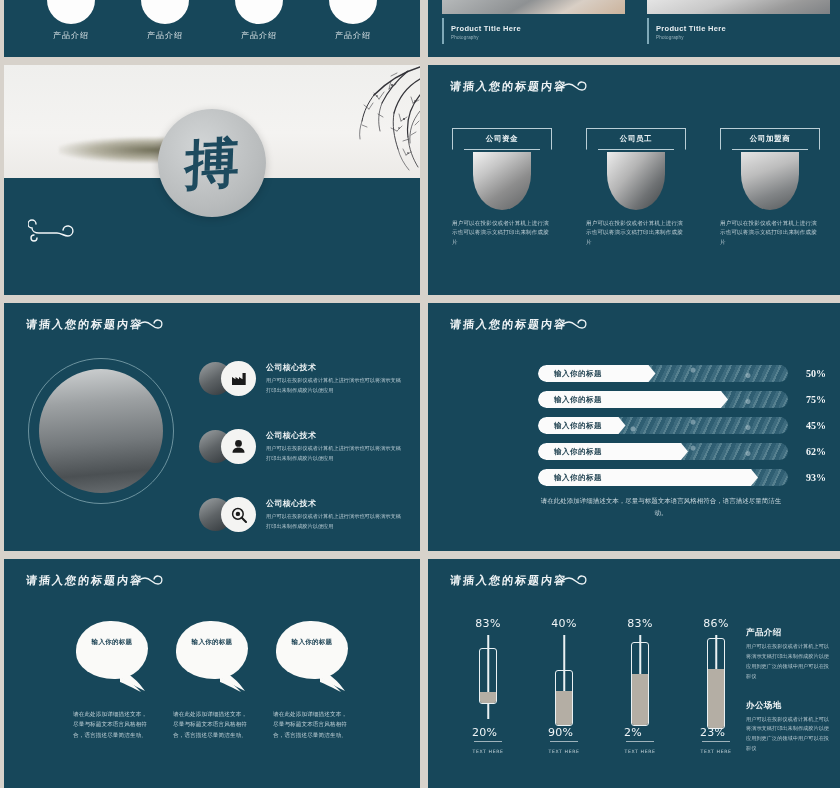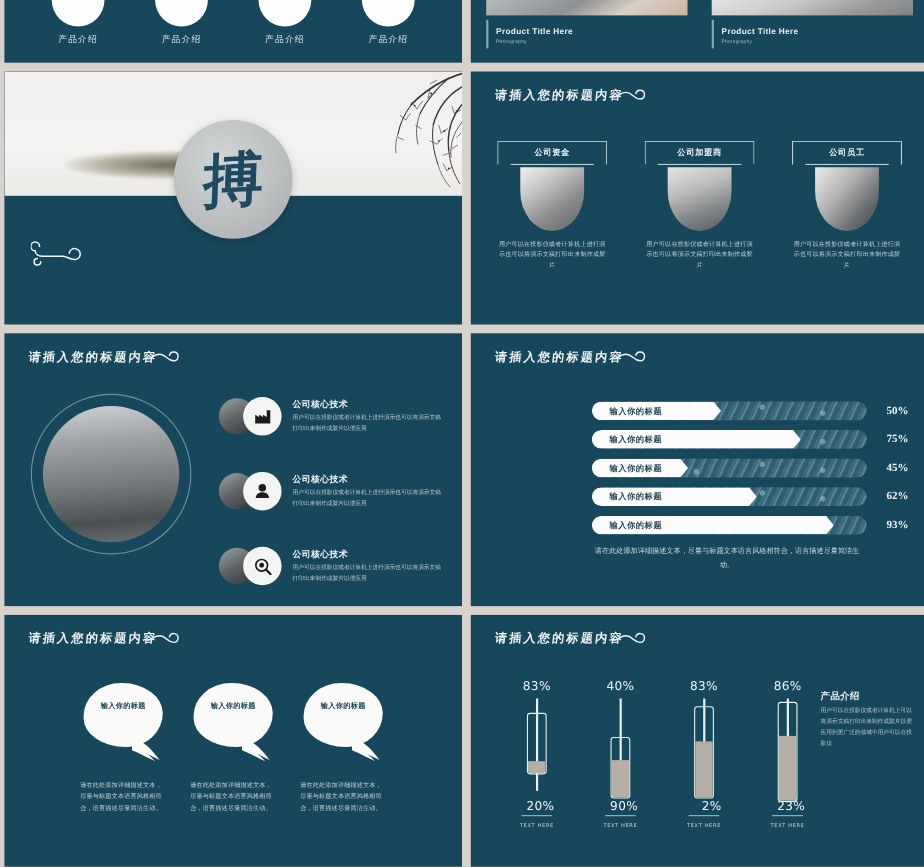--- a/index.html
+++ b/index.html
@@ -67,21 +67,21 @@
   }
   .ink-char { color:#1d4a5e; font-size:54px; font-weight:bold;
     font-family:"DejaVu Serif", serif; transform:skewX(-5deg) rotate(-3deg); line-height:1; }
   .ink-sub { position:absolute; left:0; right:0; top:160px; text-align:center;
     color:#d7e3e8; font-size:7.5px; line-height:1.75; letter-spacing:.4px;
     padding:0 80px; font-family:"DejaVu Sans",sans-serif; }
   .ink-swirl { position:absolute; left:24px; top:152px; }
 
   
   .ribbon-row { position:absolute; left:0; right:0; top:63px; display:flex; justify-content:center; gap:34px; }
-  .ribbon-col { width:100px; text-align:center; }
+  .ribbon-col { width:100px; text-align:left; }
   .ribbon {
     position:relative; height:22px; border:1px solid #b9ced6;
     display:flex; align-items:center; justify-content:center;
     clip-path:polygon(0 0,100% 0,100% 100%,88% 50%,88% 100%,12% 100%,12% 50%,0 100%);
   }
   .ribbon-label { color:#eef4f6; font-size:7.5px; font-weight:bold; letter-spacing:.6px;
     font-family:"DejaVu Sans",sans-serif; }
   .ribbon-photo {
     width:58px; height:58px; margin:2px auto 0;
     border-radius:0 0 50% 50%/0 0 62% 62%;
@@ -151,21 +151,21 @@
     font-family:"DejaVu Sans",sans-serif; }
   .bub-text { margin-top:30px; color:#c4d4da; font-size:5.6px; line-height:1.85;
     letter-spacing:.1px; font-family:"DejaVu Sans",sans-serif; }
 
   
   .chart { position:absolute; left:44px; top:58px; width:260px; height:140px; }
   .cs-row { display:flex; height:100%; align-items:flex-start;gap:44px; }
   .cs-col { flex:1; position:relative; height:100%; }
   .cs-top { position:absolute; left:0; right:0; top:0; text-align:center;
     color:#f0f5f7; font-size:11px; letter-spacing:.3px; font-family:"DejaVu Sans",sans-serif; }
-  .cs-bot { position:absolute; left:0; right:0; bottom:18px; text-align:right;
+  .cs-bot { position:absolute; left:0; right:0; bottom:18px; text-align:left;
     color:#f0f5f7; font-size:11px; letter-spacing:.3px; font-family:"DejaVu Sans",sans-serif; }
   .cs-wick { position:absolute; left:50%; width:1.5px; background:#eaf1f3; transform:translateX(-50%); }
   .cs-body { position:absolute; left:50%; width:18px; transform:translateX(-50%);
     border:1.5px solid #eaf1f3; border-radius:3px; overflow:hidden; background:transparent; }
   .cs-body-fill { position:absolute; left:0; right:0; bottom:0; background:#b4aea4; }
   .cs-axis { position:absolute; left:6%; right:6%; bottom:15px; height:1px; background:#9fb3bb; }
   .cs-tick { position:absolute; left:0; right:0; bottom:3px; text-align:center;
     color:#c7d6dc; font-size:4.6px; letter-spacing:.6px; font-family:"DejaVu Sans",sans-serif; }
   .side-notes { position:absolute; left:318px; top:68px; right:14px; }
   .note-h { color:#eff4f6; font-size:8.5px; font-weight:bold; letter-spacing:.4px;
@@ -271,30 +271,30 @@
     <div class="ribbon-row">
       <div class="ribbon-col">
         <div class="ribbon">
           <span class="ribbon-label">公司资金</span>
         </div>
         <div class="ribbon-photo"></div>
         <div class="ribbon-text">用户可以在投影仪或者计算机上进行演示也可以将演示文稿打印出来制作成胶片</div>
       </div>
       <div class="ribbon-col">
         <div class="ribbon">
-          <span class="ribbon-label">公司加盟商</span>
-        </div>
-        <div class="ribbon-photo p3"></div>
+          <span class="ribbon-label">公司员工</span>
+        </div>
+        <div class="ribbon-photo p2"></div>
         <div class="ribbon-text">用户可以在投影仪或者计算机上进行演示也可以将演示文稿打印出来制作成胶片</div>
       </div>
       <div class="ribbon-col">
         <div class="ribbon">
-          <span class="ribbon-label">公司员工</span>
-        </div>
-        <div class="ribbon-photo p2"></div>
+          <span class="ribbon-label">公司加盟商</span>
+        </div>
+        <div class="ribbon-photo p3"></div>
         <div class="ribbon-text">用户可以在投影仪或者计算机上进行演示也可以将演示文稿打印出来制作成胶片</div>
       </div>
     </div>
   </div>
 
   <div class="slide">
     <div class="slide-title">请插入您的标题内容</div>
     <svg class="cloud-deco" style="left:128px;top:14px" width="36" height="16" viewBox="0 0 36 16">
       <g fill="none" stroke="#eef4f6" stroke-width="1.3" stroke-linecap="round">
         <path d="M2 9 c4 0 6 -4 11 -4 c6 0 7 6 13 6 a4 4 0 1 0 -4 -5"></path>
@@ -500,16 +500,20 @@
 
       </div>
     </div>
 
     <div class="side-notes">
       <div>
         <div class="note-h">产品介绍</div>
         <div class="note-b">用户可以在投影仪或者计算机上可以将演示文稿打印出来制作成胶片以便应用到更广泛的领域中用户可以在投影仪</div>
       </div>
       <div class="note-gap"></div>
+      <div>
+        <div class="note-h">办公场地</div>
+        <div class="note-b">用户可以在投影仪或者计算机上可以将演示文稿打印出来制作成胶片以便应用到更广泛的领域中用户可以在投影仪</div>
+      </div>
     </div>
   </div>
 
 </div>
 
 </body></html>

